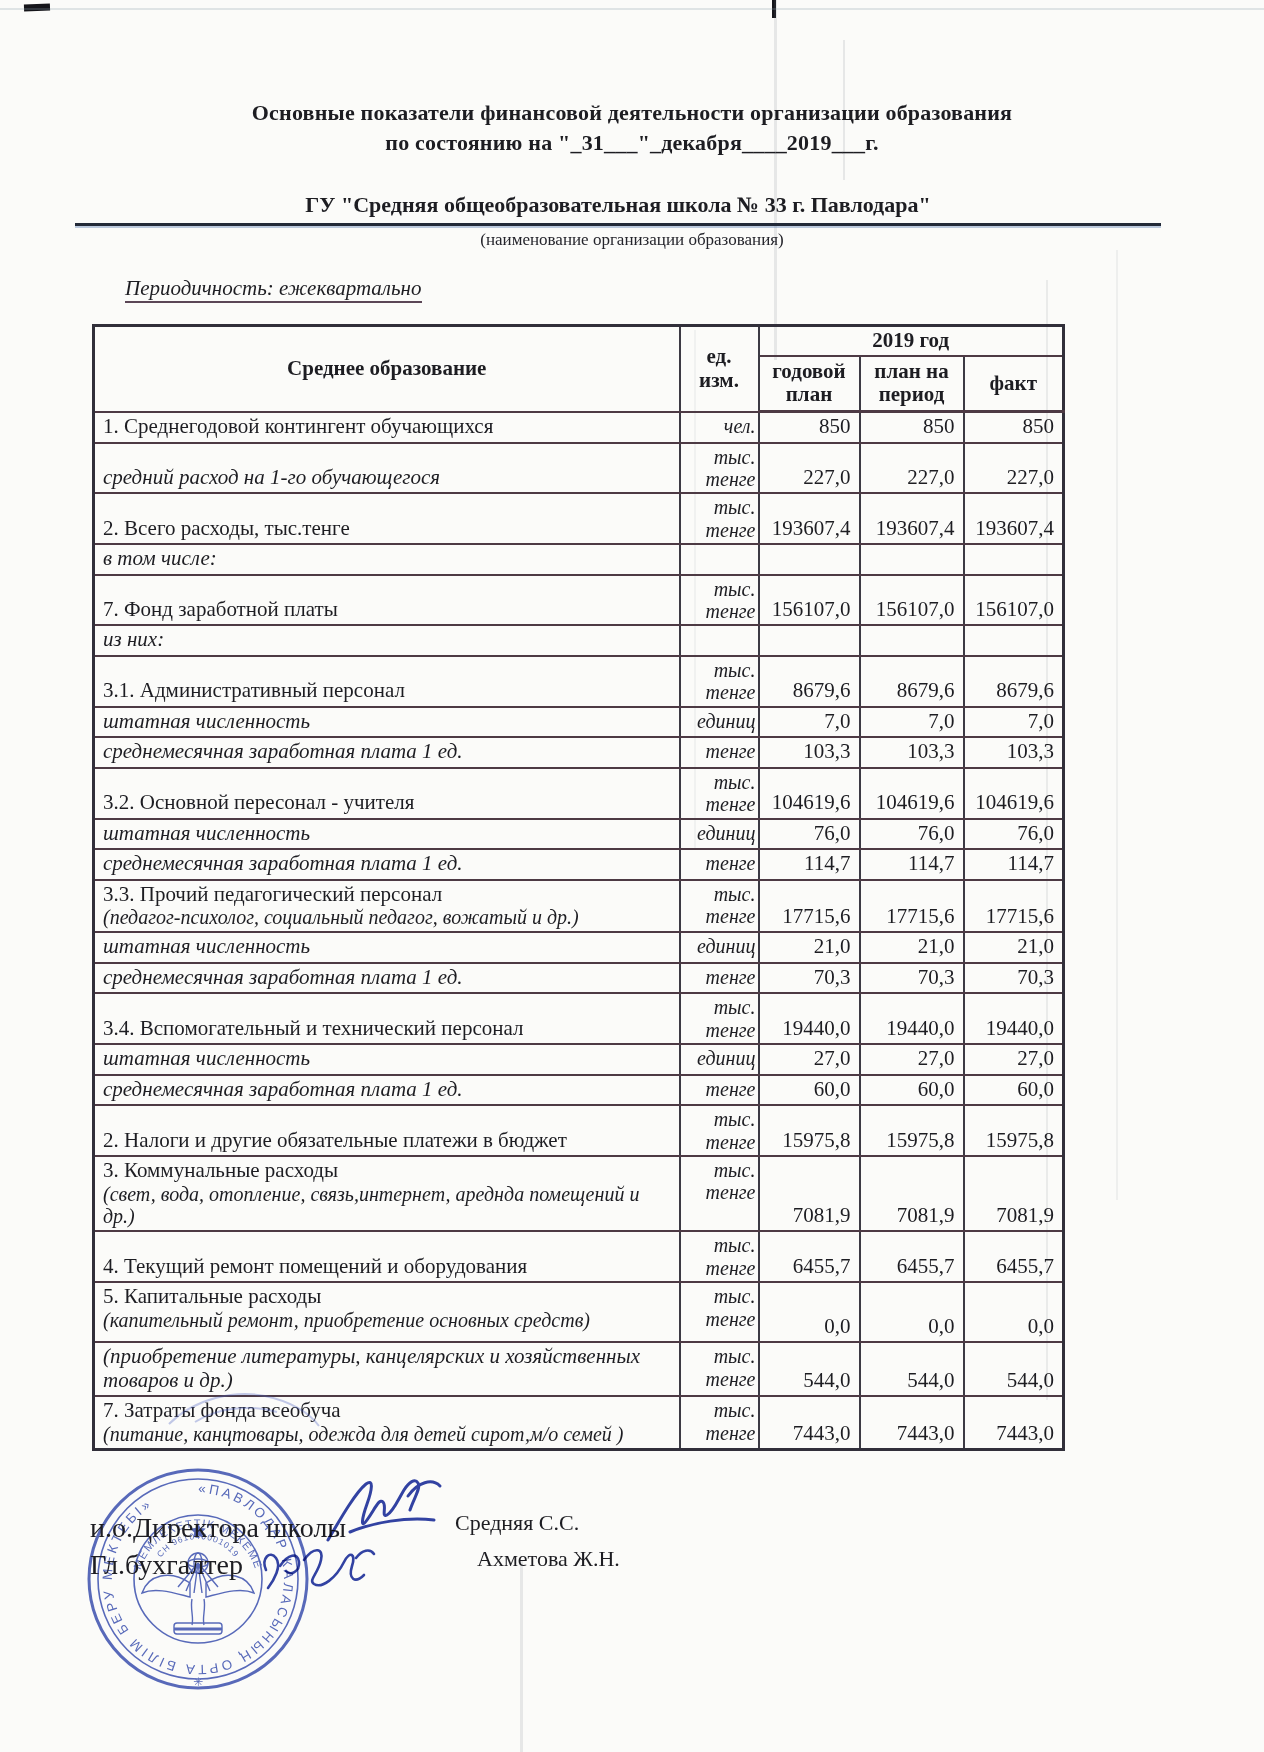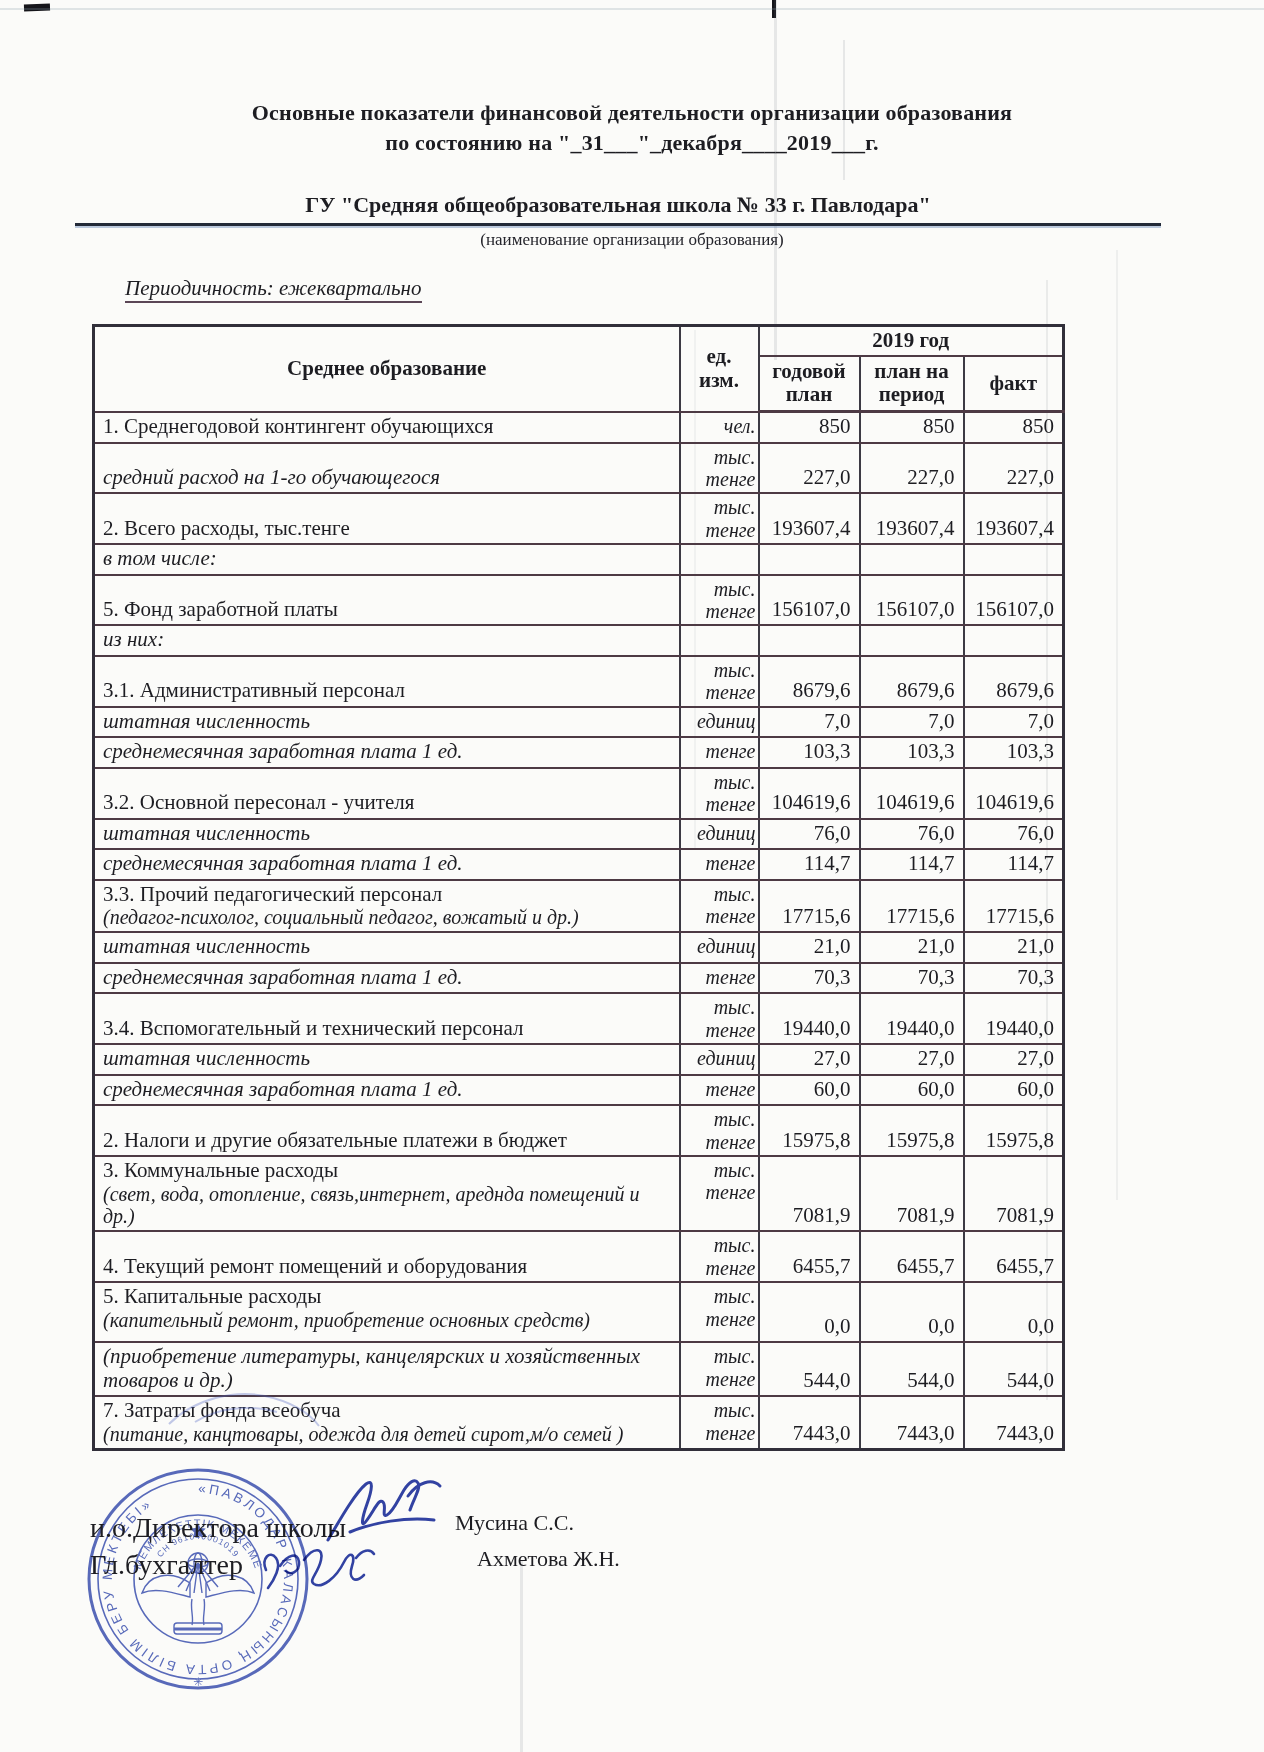--- a/index.html
+++ b/index.html
@@ -119,21 +119,21 @@
         <td class="val">193607,4</td>
       </tr>
       <tr style="height: 22px;">
         <td class="lab"><span class="i">в том числе:</span></td>
         <td class="unit"></td>
         <td class="val"></td>
         <td class="val"></td>
         <td class="val"></td>
       </tr>
       <tr style="height: 48px;">
-        <td class="lab"><span class="b">5. Фонд заработной платы</span></td>
+        <td class="lab"><span class="b">7. Фонд заработной платы</span></td>
         <td class="unit">тыс. тенге</td>
         <td class="val">156107,0</td>
         <td class="val">156107,0</td>
         <td class="val">156107,0</td>
       </tr>
       <tr style="height: 22px;">
         <td class="lab"><span class="i">из них:</span></td>
         <td class="unit"></td>
         <td class="val"></td>
         <td class="val"></td>
@@ -262,21 +262,21 @@
         <td class="lab top"><span class="b">7. Затраты фонда всеобуча</span><div class="note">(питание, канцтовары, одежда для детей сирот,м/о семей )</div></td>
         <td class="unit">тыс. тенге</td>
         <td class="val">7443,0</td>
         <td class="val">7443,0</td>
         <td class="val">7443,0</td>
       </tr>
     </tbody>
 </table>
 
 <div class="abs sig-role" style="top:1512px;left:90px;">и.о.Директора школы</div>
-<div class="abs sig-name" style="top:1510px;left:455px;">Мусина С.С.</div>
+<div class="abs sig-name" style="top:1510px;left:455px;">Средняя С.С.</div>
 <div class="abs sig-role" style="top:1549px;left:90px;">Гл.бухгалтер</div>
 <div class="abs sig-name" style="top:1546px;left:477px;">Ахметова Ж.Н.</div>
 
 <svg class="abs sig-ink" style="left:322px;top:1474px;" width="130" height="76" viewBox="0 0 130 76">
   <g fill="none" stroke="#3243a6" stroke-width="3" stroke-linecap="round">
     <path d="M6 66 C 20 42 34 18 44 10 C 52 4 50 16 45 30 C 40 44 38 56 45 46 C 53 35 57 24 61 28 C 65 32 59 44 65 41 C 71 38 76 26 82 16 C 87 8 93 4 96 9 C 99 14 92 24 88 36"></path>
     <path d="M86 22 C 96 8 110 4 118 12"></path>
     <path d="M28 58 C 52 48 84 43 112 46"></path>
   </g>
 </svg>

